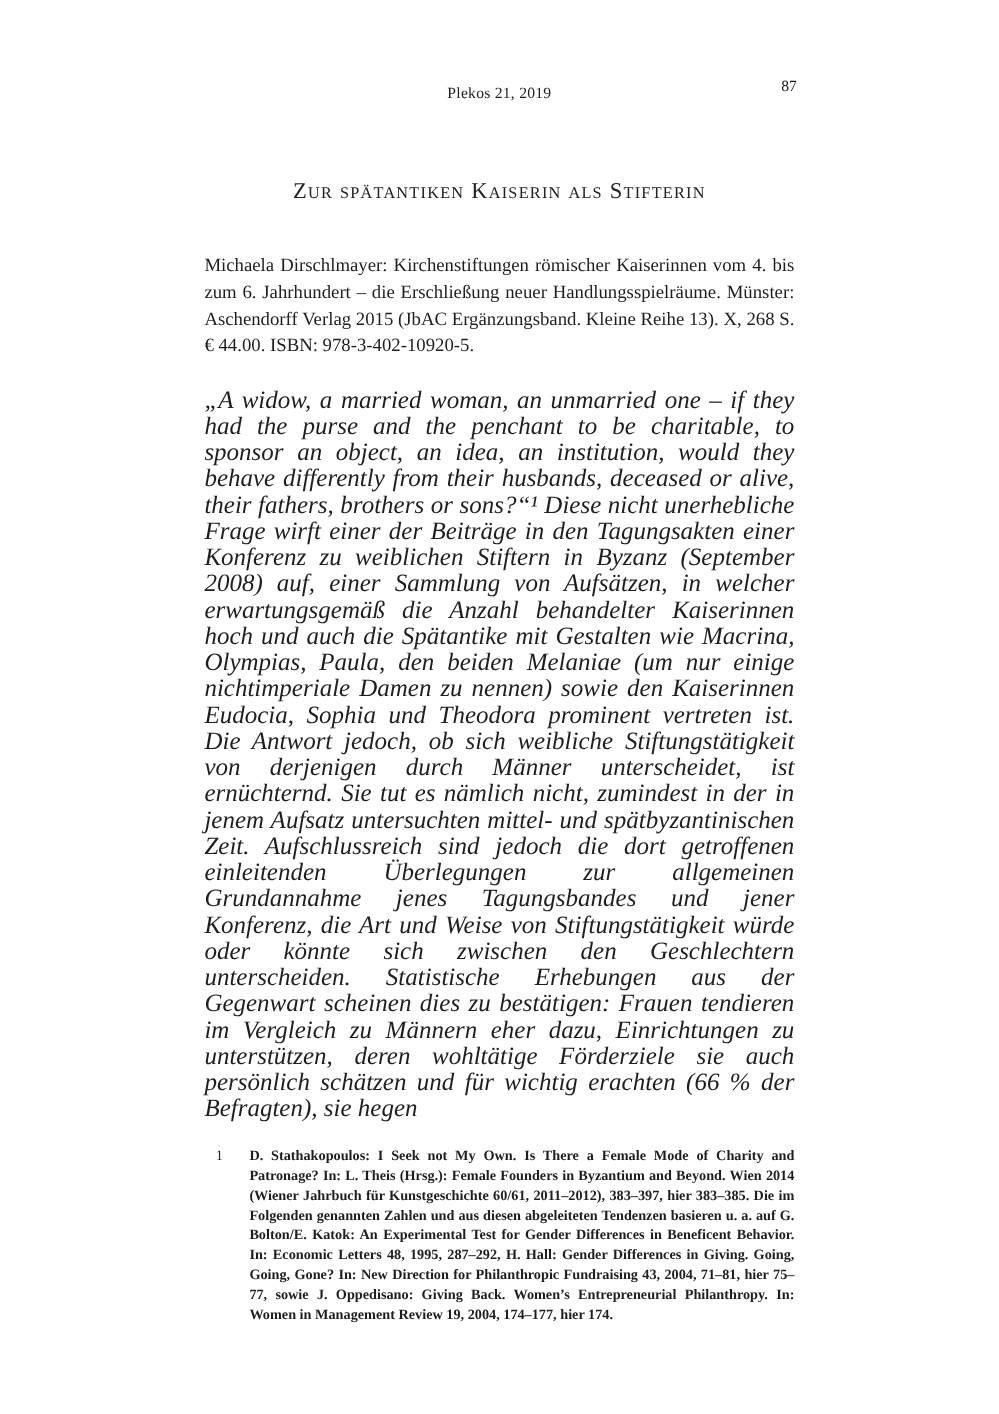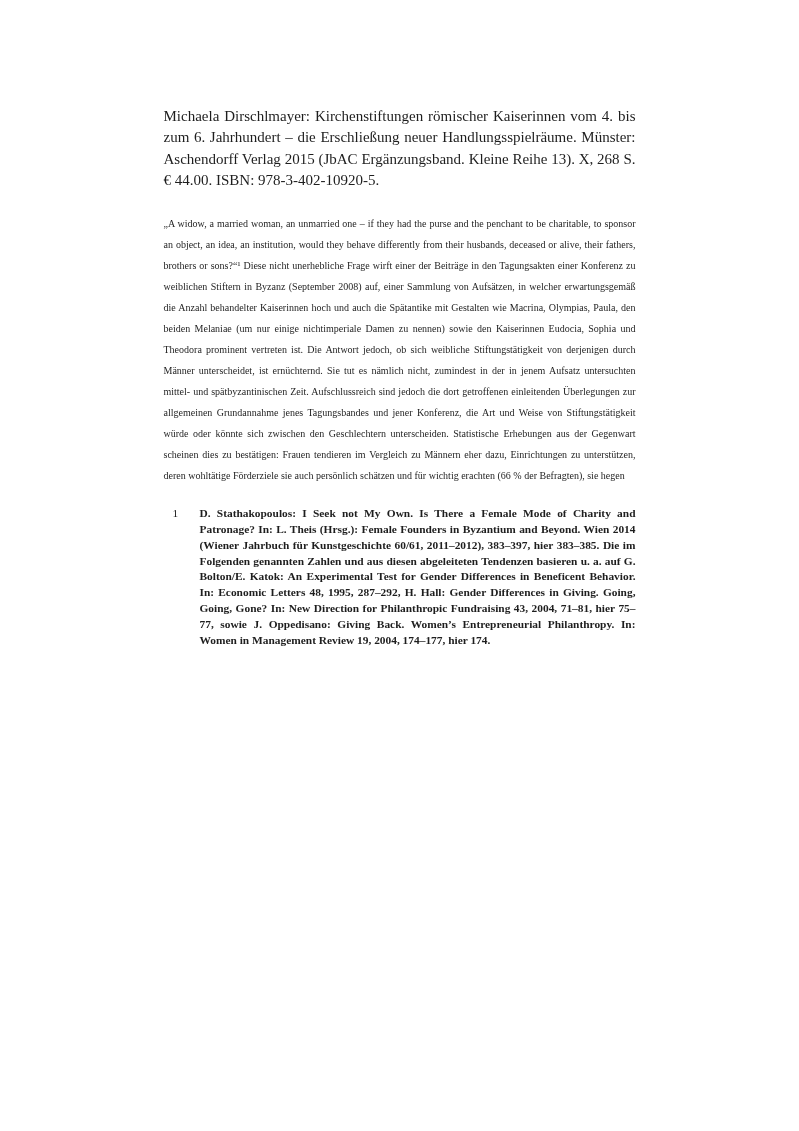--- a/index.html
+++ b/index.html
@@ -43,24 +43,25 @@
   }
   .bibliography {
     margin-top: 40px;
     font-size: 15px;
     line-height: 21.3px;
     text-align: justify;
     hyphens: auto;
   }
   .body-text {
     margin-top: 22px;
-    font-size: 10px;
+    font-size: 20px;
     line-height: 21px;
     text-align: justify;
     hyphens: auto;
+    font-style: italic;
   }
   .footnote {
     margin-top: 20px;
     display: flex;
     font-size: 11.4px;
     line-height: 15.8px;
   }
   .footnote-number {
     flex: 0 0 36px;
     padding-left: 9px;
@@ -71,21 +72,26 @@
     hyphens: auto;
     font-weight: bold;
   }
 </style>
 </head>
 <body>
 
 <div class="page">
   <div class="content">
 
+    <div class="header">
+      <span class="journal-name">Plekos 21, 2019</span>
+      <span class="page-number">87</span>
+    </div>
 
+    <h1 class="title">Zur spätantiken Kaiserin als Stifterin</h1>
 
     <p class="bibliography">Michaela Dirschlmayer: Kirchenstiftungen römischer Kaiserinnen vom 4. bis zum 6. Jahrhundert – die Erschließung neuer Handlungsspielräume. Münster: Aschendorff Verlag 2015 (JbAC Ergänzungsband. Kleine Reihe 13). X, 268 S. € 44.00. ISBN: 978-3-402-10920-5.</p>
 
     <p class="body-text">„A widow, a married woman, an unmarried one – if they had the purse and the penchant to be charitable, to sponsor an object, an idea, an institution, would they behave differently from their husbands, deceased or alive, their fathers, brothers or sons?“¹ Diese nicht unerhebliche Frage wirft einer der Beiträge in den Tagungsakten einer Konferenz zu weiblichen Stiftern in Byzanz (September 2008) auf, einer Sammlung von Aufsätzen, in welcher erwartungsgemäß die Anzahl behandelter Kaiserinnen hoch und auch die Spätantike mit Gestalten wie Macrina, Olympias, Paula, den beiden Melaniae (um nur einige nichtimperiale Damen zu nennen) sowie den Kaiserinnen Eudocia, Sophia und Theodora prominent vertreten ist. Die Antwort jedoch, ob sich weibliche Stiftungstätigkeit von derjenigen durch Männer unterscheidet, ist ernüchternd. Sie tut es nämlich nicht, zumindest in der in jenem Aufsatz untersuchten mittel- und spätbyzantinischen Zeit. Aufschlussreich sind jedoch die dort getroffenen einleitenden Überlegungen zur allgemeinen Grundannahme jenes Tagungsbandes und jener Konferenz, die Art und Weise von Stiftungstätigkeit würde oder könnte sich zwischen den Geschlechtern unterscheiden. Statistische Erhebungen aus der Gegenwart scheinen dies zu bestätigen: Frauen tendieren im Vergleich zu Männern eher dazu, Einrichtungen zu unterstützen, deren wohltätige Förderziele sie auch persönlich schätzen und für wichtig erachten (66 % der Befragten), sie hegen</p>
 
     <div class="footnote">
       <span class="footnote-number">1</span>
       <span class="footnote-text">D. Stathakopoulos: I Seek not My Own. Is There a Female Mode of Charity and Patronage? In: L. Theis (Hrsg.): Female Founders in Byzantium and Beyond. Wien 2014 (Wiener Jahrbuch für Kunstgeschichte 60/61, 2011–2012), 383–397, hier 383–385. Die im Folgenden genannten Zahlen und aus diesen abgeleiteten Tendenzen basieren u. a. auf G. Bolton/E. Katok: An Experimental Test for Gender Differences in Beneficent Behavior. In: Economic Letters 48, 1995, 287–292, H. Hall: Gender Differences in Giving. Going, Going, Gone? In: New Direction for Philanthropic Fundraising 43, 2004, 71–81, hier 75–77, sowie J. Oppedisano: Giving Back. Women’s Entrepreneurial Philanthropy. In: Women in Management Review 19, 2004, 174–177, hier 174.</span>
     </div>
 

